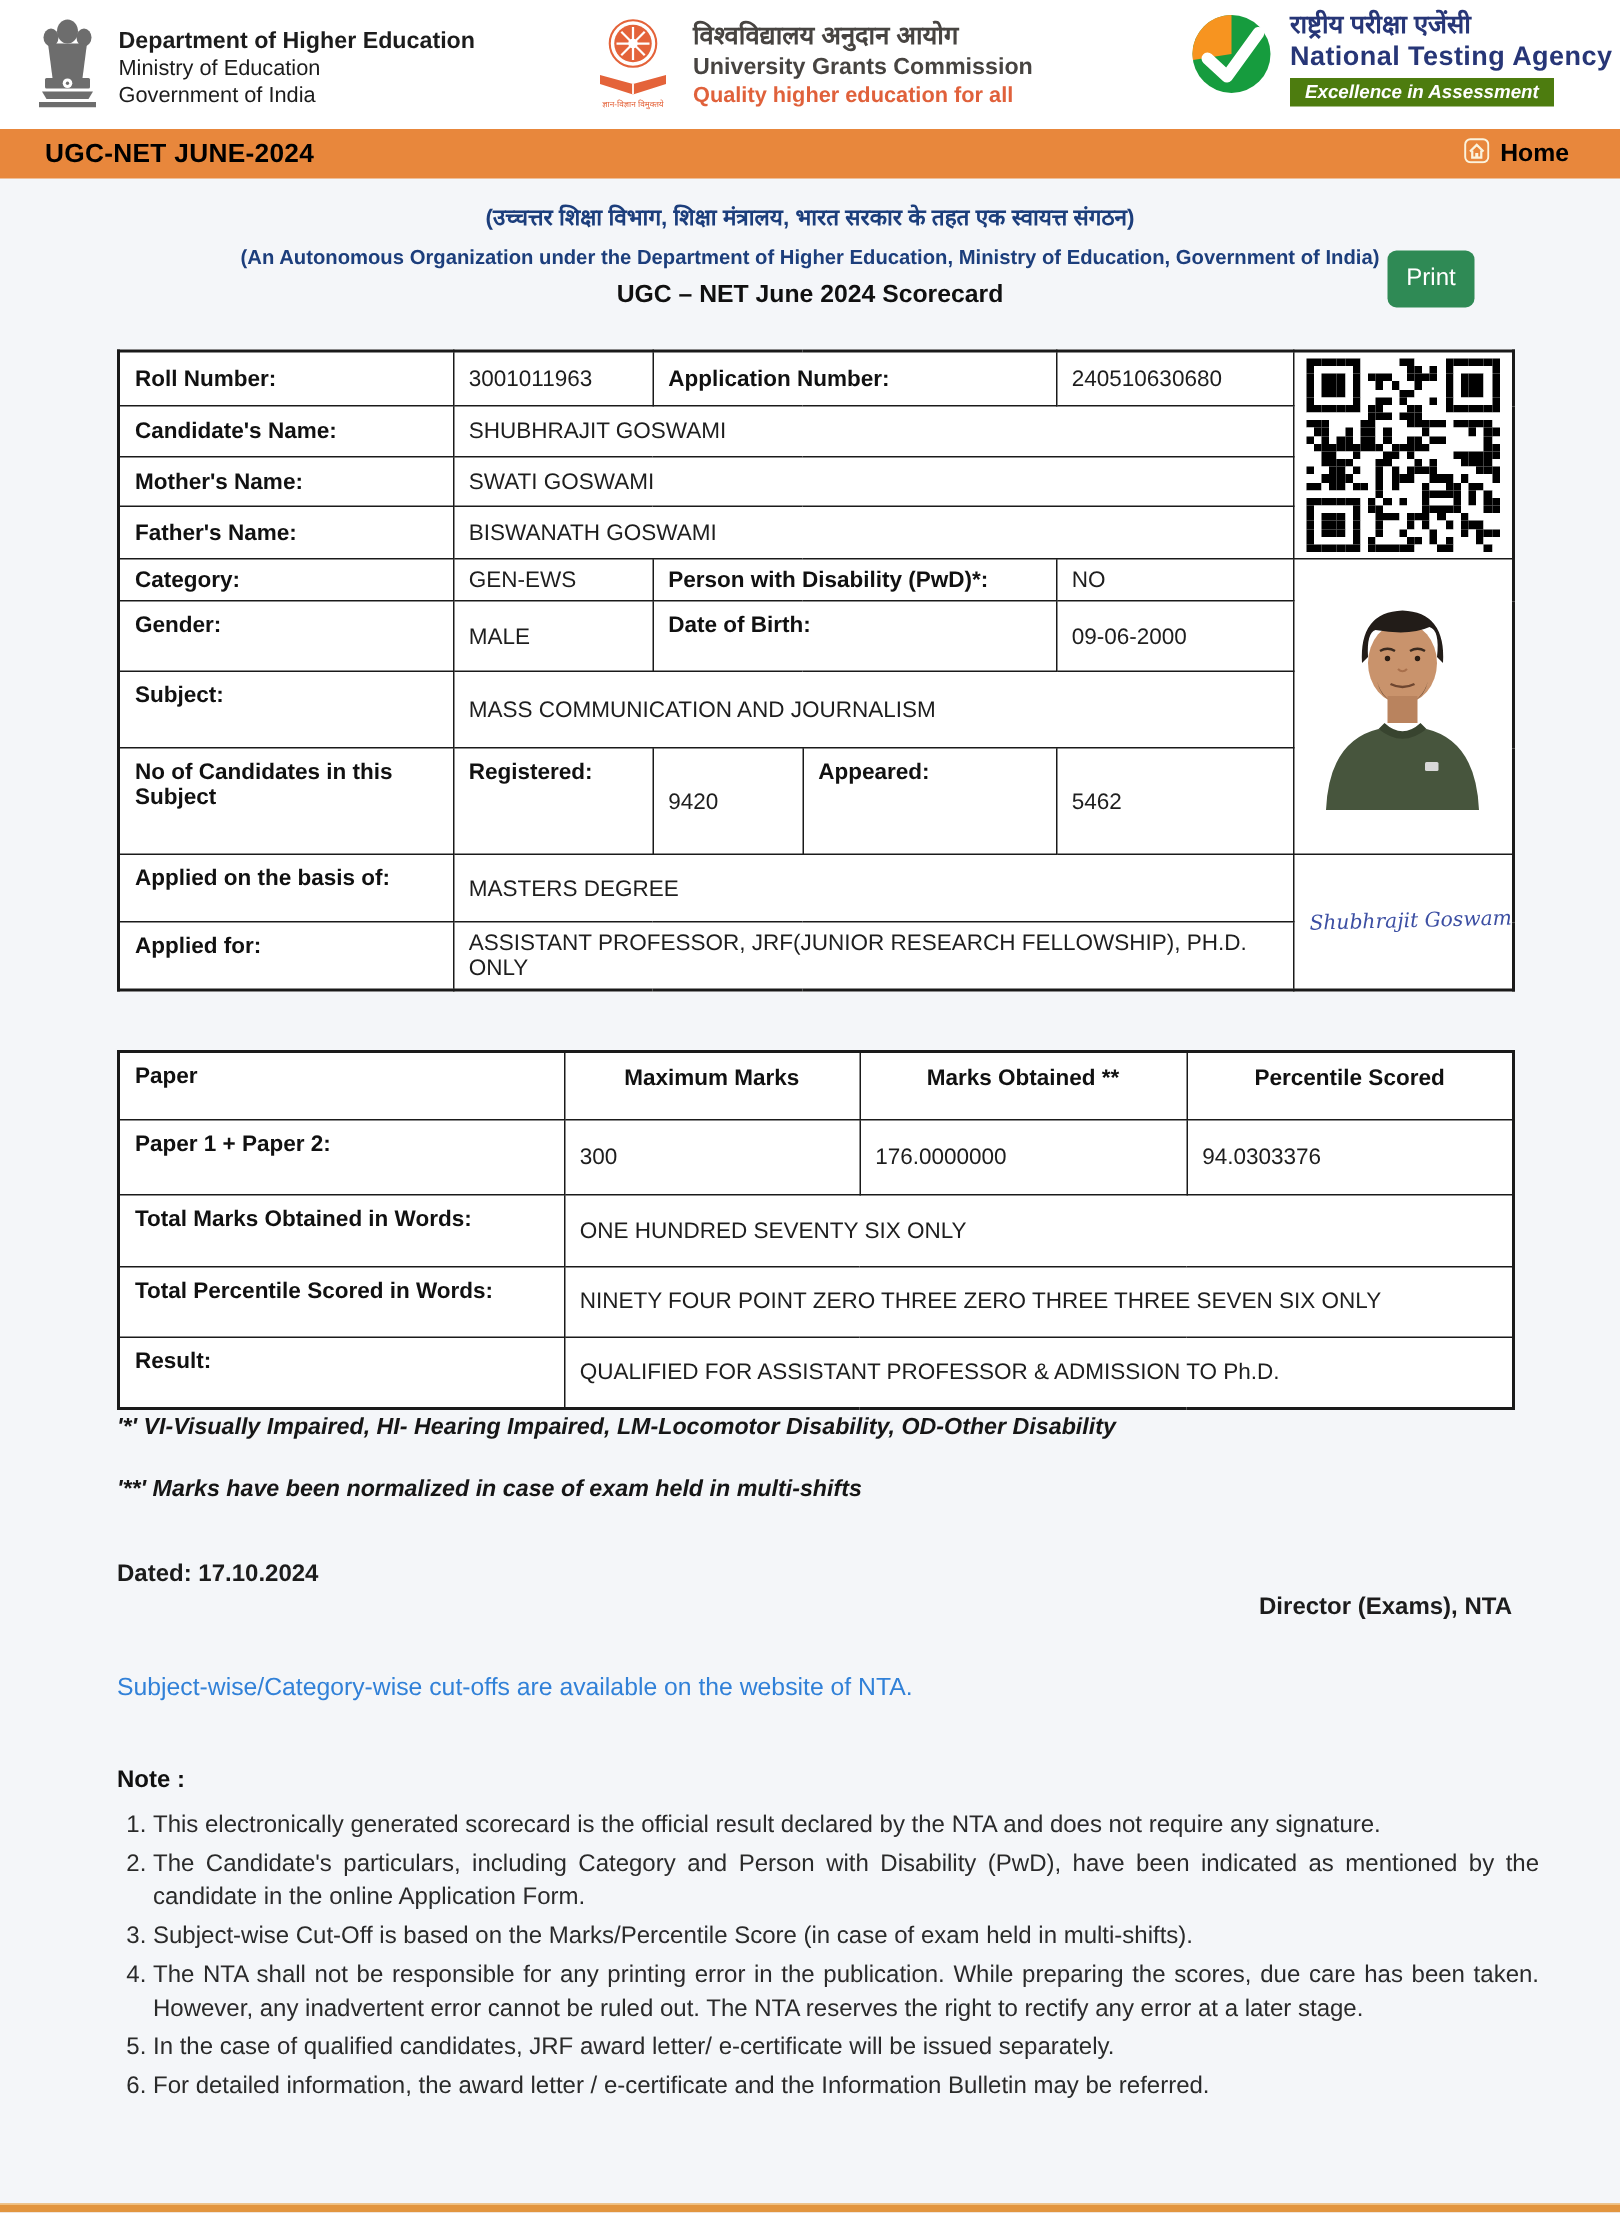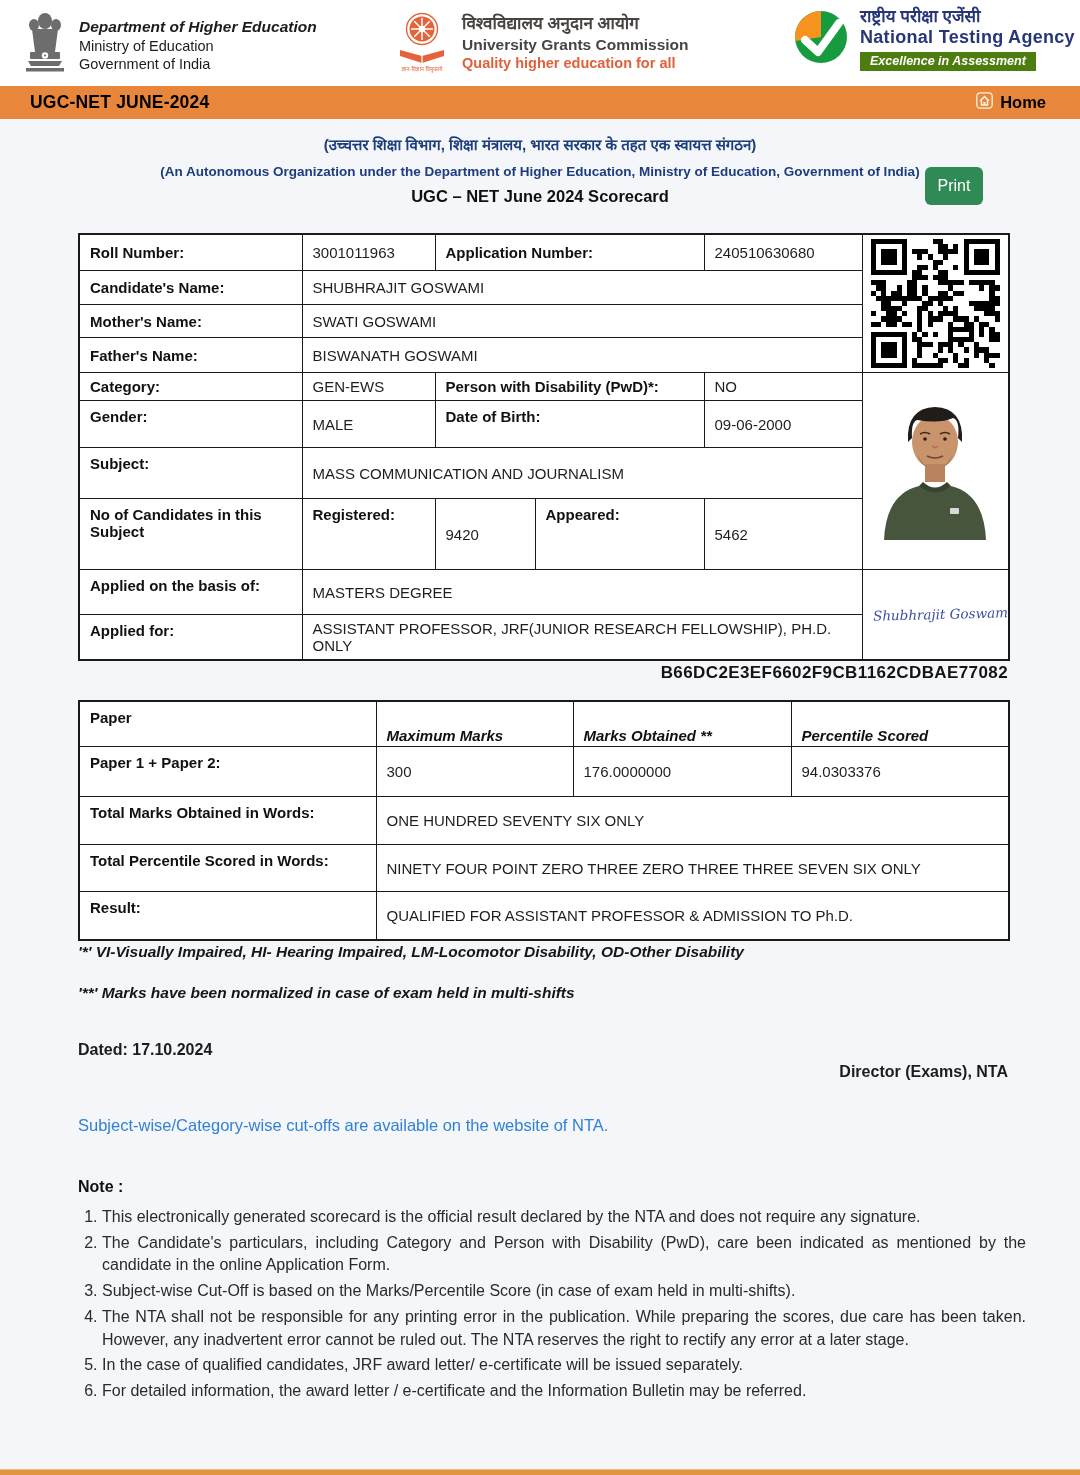--- a/index.html
+++ b/index.html
@@ -4,21 +4,21 @@
 <style>
   html,body{margin:0;padding:0;background:#eef0f4;}
   .page{position:relative;width:1080px;height:1475px;background:#f4f6f9;overflow:hidden;
         font-family:"Liberation Sans",sans-serif;color:#1c1c1c;}
   
   .top{position:absolute;top:0;left:0;width:1080px;height:86px;background:#ffffff;}
   .lg{position:absolute;display:flex;align-items:center;gap:11px;}
   .lg-left{left:22px;top:11px;}
   .lg-center{left:393px;top:9px;}
   .lg-right{left:793px;top:7px;}
-  .dept-l1{font-size:15.5px;font-weight:bold;line-height:1.25;font-style:italic;}
+  .dept-l1{font-size:15.5px;font-weight:bold;line-height:1.25;}
   .dept-l2,.dept-l3{font-size:14.5px;line-height:1.25;}
   .ugc-h{font-size:17px;font-weight:bold;color:#474441;line-height:1.3;}
   .ugc-e{font-size:15.5px;font-weight:bold;color:#474441;line-height:1.25;}
   .ugc-t{font-size:14.5px;font-weight:bold;color:#e0613b;line-height:1.3;}
   .nta-h{font-size:17px;font-weight:bold;color:#273677;line-height:1.2;}
   .nta-e{font-size:18px;font-weight:bold;color:#273677;letter-spacing:.3px;line-height:1.2;}
   .nta-b{display:inline-block;background:#4d7c0f;color:#ffffff;font-size:12.5px;font-weight:bold;
          font-style:italic;padding:2px 10px 3px;margin-top:3px;}
   
   .banner{position:absolute;top:86px;left:0;width:1080px;height:33px;background:#e8873c;
@@ -35,21 +35,21 @@
          color:#ffffff;border:none;border-radius:6px;font-size:16px;font-family:inherit;cursor:pointer;}
   
   table{border-collapse:collapse;background:#ffffff;table-layout:fixed;}
   .info-table{position:absolute;top:233px;left:78px;width:930px;border:2px solid #1a1a1a;}
   .marks-table{position:absolute;top:700px;left:78px;width:930px;border:2px solid #1a1a1a;}
   td{border:1px solid #1a1a1a;padding:2px 10px;font-size:15px;vertical-align:middle;
      overflow:hidden;color:#1e1e1e;}
   .lbl{font-weight:bold;color:#111111;}
   .vtop{vertical-align:top;padding-top:7px;}
   .ctr{text-align:left;}
-  .hcell{font-weight:bold;text-align:left;vertical-align:top;padding-top:25px;color:#111111;font-style:italic;}
+  .hcell{font-weight:bold;text-align:center;vertical-align:top;padding-top:8px;color:#111111;}
   .media{padding:2px;text-align:center;vertical-align:middle;}
   
   .qr{width:133px;height:133px;margin:0 auto;display:grid;background:#ffffff;padding:2px;
       box-sizing:border-box;grid-template-columns:repeat(25,1fr);grid-template-rows:repeat(25,1fr);}
   .qr div{background:#ffffff;}
   .qr div.on{background:#000000;}
   .photo-wrap{display:flex;align-items:flex-end;justify-content:center;height:100%;padding-bottom:4px;box-sizing:border-box;}
   .sig{display:inline-block;background:#ffffff;padding:16px 8px;color:#3c4fa3;font-style:italic;
        font-size:13.5px;font-family:"DejaVu Serif",serif;transform:rotate(-1.5deg);white-space:nowrap;}
   .hash{position:absolute;top:663px;left:78px;width:930px;text-align:right;font-size:17px;
@@ -871,21 +871,20 @@
         <div class="sig">Shubhrajit Goswami</div>
       </td>
     </tr>
     <tr style="height:45px">
       <td class="lbl vtop">Applied for:</td>
       <td colspan="4">ASSISTANT PROFESSOR, JRF(JUNIOR RESEARCH FELLOWSHIP), PH.D. ONLY</td>
     </tr>
   </tbody>
     </table>
 
-  <div class="hash">B66DC2E3EF6602F9CB1162CDBAE77082</div>
 
   <table class="marks-table">
     <colgroup>
       <col style="width:297px">
         <col style="width:197px">
         <col style="width:218px">
         <col style="width:218px">
     </colgroup>
     <tbody>
         <tr style="height:45px">
@@ -918,21 +917,21 @@
   <div class="fn fn1">'*' VI-Visually Impaired, HI- Hearing Impaired, LM-Locomotor Disability, OD-Other Disability</div>
   <div class="fn fn2">'**' Marks have been normalized in case of exam held in multi-shifts</div>
   <div class="dated">Dated: 17.10.2024</div>
   <div class="director">Director (Exams), NTA</div>
   <div class="cutoff">Subject-wise/Category-wise cut-offs are available on the website of NTA.</div>
   <div class="noteh">Note :</div>
 
   <div class="notes">
     <ol>
       <li>This electronically generated scorecard is the official result declared by the NTA and does not require any signature.</li>
-      <li>The Candidate's particulars, including Category and Person with Disability (PwD), care been indicated as mentioned by the candidate in the online Application Form.</li>
+      <li>The Candidate's particulars, including Category and Person with Disability (PwD), have been indicated as mentioned by the candidate in the online Application Form.</li>
       <li>Subject-wise Cut-Off is based on the Marks/Percentile Score (in case of exam held in multi-shifts).</li>
       <li>The NTA shall not be responsible for any printing error in the publication. While preparing the scores, due care has been taken. However, any inadvertent error cannot be ruled out. The NTA reserves the right to rectify any error at a later stage.</li>
       <li>In the case of qualified candidates, JRF award letter/ e-certificate will be issued separately.</li>
       <li>For detailed information, the award letter / e-certificate and the Information Bulletin may be referred.</li>
     </ol>
   </div>
 
   <div class="strip"></div>
 </div>
 

